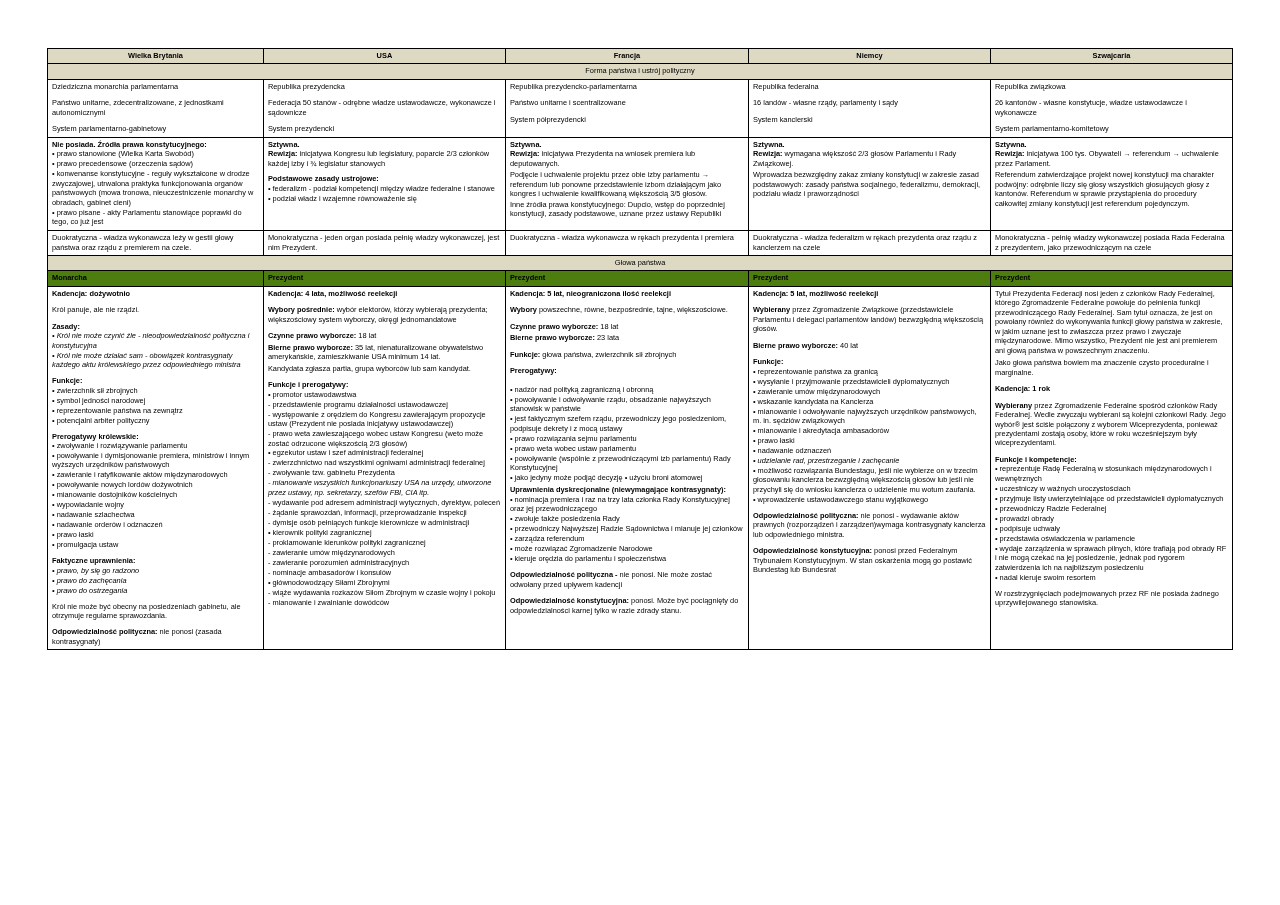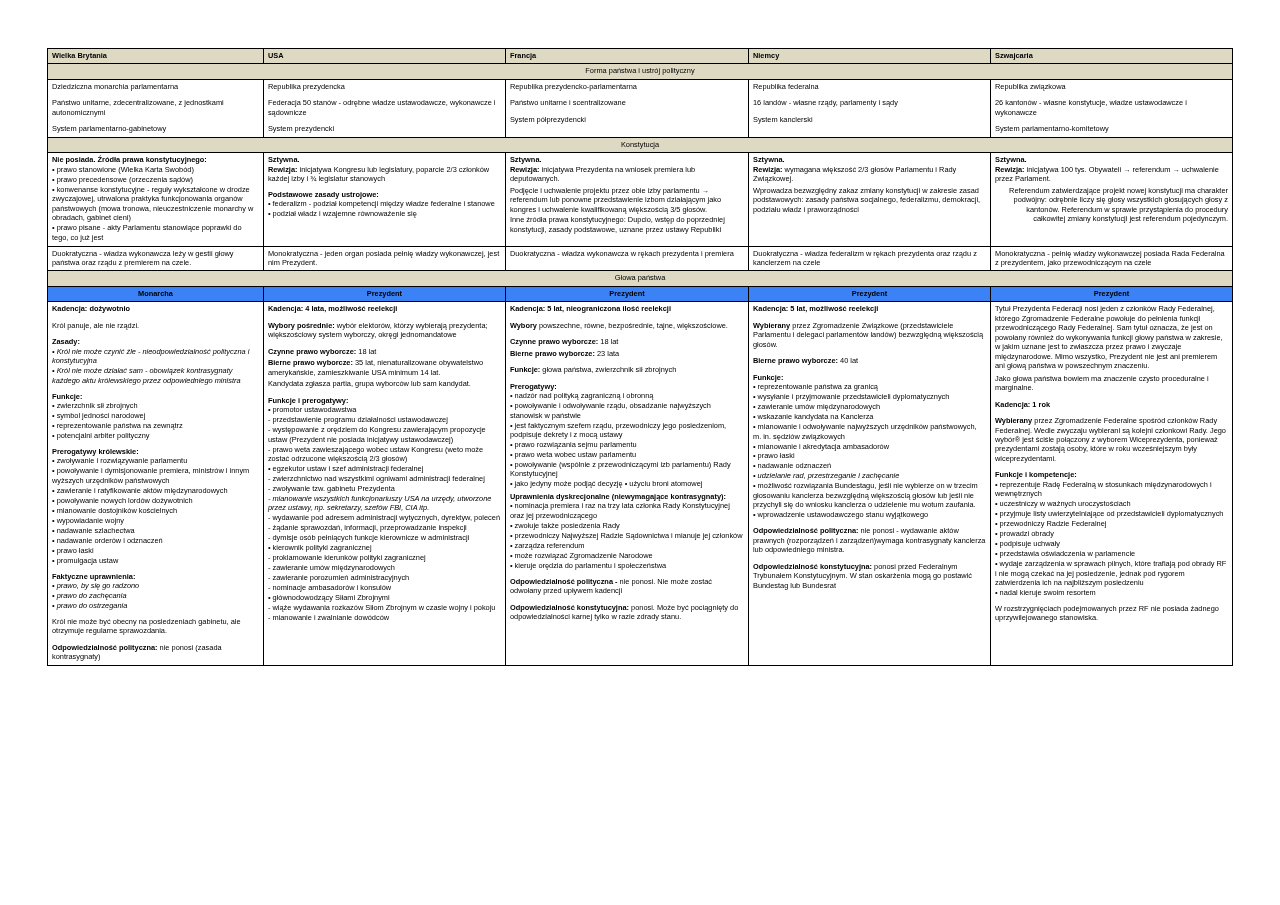--- a/index.html
+++ b/index.html
@@ -35,35 +35,35 @@
     line-height: 1.28;
   }
   col.c1 { width: 207px; }
   col.c2 { width: 232px; }
   col.c3 { width: 233px; }
   col.c4 { width: 232px; }
   col.c5 { width: 232px; }
 
   .hdr-country {
     background: #ddd9c3;
-    text-align: left;
+    text-align: center;
     font-weight: bold;
     font-size: 8.2px;
     padding: 3px 2px;
   }
   .band {
     background: #ddd9c3;
     text-align: center;
     font-weight: normal;
     font-size: 8.2px;
     padding: 2px;
   }
   .subhdr {
-    background: #3b82f6;
-    text-align: center;
+    background: #4d7c0f;
+    text-align: left;
     font-weight: bold;
     font-size: 8px;
     padding: 2px;
   }
   .cell p {
     margin: 0 0 7px 0;
   }
   .cell p:last-child { margin-bottom: 0; }
   .cell ul {
     margin: 0;
@@ -126,23 +126,20 @@
           <p>16 landów - własne rządy, parlamenty i sądy</p>
           <p>System kanclerski</p>
         </td>
         <td class="cell">
           <p>Republika związkowa</p>
           <p>26 kantonów - własne konstytucje, władze ustawodawcze i wykonawcze</p>
           <p>System parlamentarno-komitetowy</p>
         </td>
       </tr>
 
-      <tr>
-        <td class="band" colspan="5">Konstytucja</td>
-      </tr>
 
       <tr>
         <td class="cell">
           <div class="b">Nie posiada. Źródła prawa konstytucyjnego:</div>
           <ul>
             <li>• prawo stanowione (Wielka Karta Swobód)</li>
             <li>• prawo precedensowe (orzeczenia sądów)</li>
             <li>• konwenanse konstytucyjne - reguły wykształcone w drodze zwyczajowej, utrwalona praktyka funkcjonowania organów państwowych (mowa tronowa, nieuczestniczenie monarchy w obradach, gabinet cieni)</li>
             <li>• prawo pisane - akty Parlamentu stanowiące poprawki do tego, co już jest</li>
           </ul>
@@ -164,21 +161,21 @@
           <p style="margin:1px 0 0 0;">Inne źródła prawa konstytucyjnego: Dupcio, wstęp do poprzedniej konstytucji, zasady podstawowe, uznane przez ustawy Republiki</p>
         </td>
         <td class="cell">
           <div class="b">Sztywna.</div>
           <div><span class="b">Rewizja:</span><span> wymagana większość 2/3 głosów Parlamentu i Rady Związkowej.</span></div>
           <p style="margin:2px 0 0 0;">Wprowadza bezwzględny zakaz zmiany konstytucji w zakresie zasad podstawowych: zasady państwa socjalnego, federalizmu, demokracji, podziału władz i praworządności</p>
         </td>
         <td class="cell">
           <div class="b">Sztywna.</div>
           <div><span class="b">Rewizja:</span><span> inicjatywa 100 tys. Obywateli → referendum → uchwalenie przez Parlament.</span></div>
-          <p style="margin:2px 0 0 0;text-align:right;">Referendum zatwierdzające projekt nowej konstytucji ma charakter podwójny: odrębnie liczy się głosy wszystkich głosujących głosy z kantonów. Referendum w sprawie przystąpienia do procedury całkowitej zmiany konstytucji jest referendum pojedynczym.</p>
+          <p style="margin:2px 0 0 0;">Referendum zatwierdzające projekt nowej konstytucji ma charakter podwójny: odrębnie liczy się głosy wszystkich głosujących głosy z kantonów. Referendum w sprawie przystąpienia do procedury całkowitej zmiany konstytucji jest referendum pojedynczym.</p>
         </td>
       </tr>
 
 
       <tr>
         <td class="cell">Duokratyczna - władza wykonawcza leży w gestii głowy państwa oraz rządu z premierem na czele.</td>
         <td class="cell">Monokratyczna - jeden organ posiada pełnię władzy wykonawczej, jest nim Prezydent.</td>
         <td class="cell">Duokratyczna - władza wykonawcza w rękach prezydenta i premiera</td>
         <td class="cell">Duokratyczna - władza federalizm w rękach prezydenta oraz rządu z kanclerzem na czele</td>
         <td class="cell">Monokratyczna - pełnię władzy wykonawczej posiada Rada Federalna z prezydentem, jako przewodniczącym na czele</td>
@@ -270,21 +267,21 @@
             <li></li>
           </ul>
         </td>
 
         <td class="cell">
           <p class="b">Kadencja: 5 lat, nieograniczona ilość reelekcji</p>
           <p><span class="b">Wybory</span><span> powszechne, równe, bezpośrednie, tajne, większościowe.</span></p>
           <p style="margin-bottom:2px;"><span class="b">Czynne prawo wyborcze:</span><span> 18 lat</span></p>
           <p><span class="b">Bierne prawo wyborcze:</span><span> 23 lata</span></p>
           <p><span class="b">Funkcje:</span><span> głowa państwa, zwierzchnik sił zbrojnych</span></p>
-          <p class="b" style="margin-bottom:0;">Prerogatywy:</p>
+          <p class="b" style="margin-bottom:9px;">Prerogatywy:</p>
           <ul>
             <li>• nadzór nad polityką zagraniczną i obronną</li>
             <li>• powoływanie i odwoływanie rządu, obsadzanie najwyższych stanowisk w państwie</li>
             <li>• jest faktycznym szefem rządu, przewodniczy jego posiedzeniom, podpisuje dekrety i z mocą ustawy</li>
             <li>• prawo rozwiązania sejmu parlamentu</li>
             <li>• prawo weta wobec ustaw parlamentu</li>
             <li>• powoływanie (wspólnie z przewodniczącymi izb parlamentu) Rady Konstytucyjnej</li>
             <li>• jako jedyny może podjąć decyzję • użyciu broni atomowej</li>
           </ul>
           <p class="b" style="margin:3px 0 0 0;">Uprawnienia dyskrecjonalne (niewymagające kontrasygnaty):</p>

